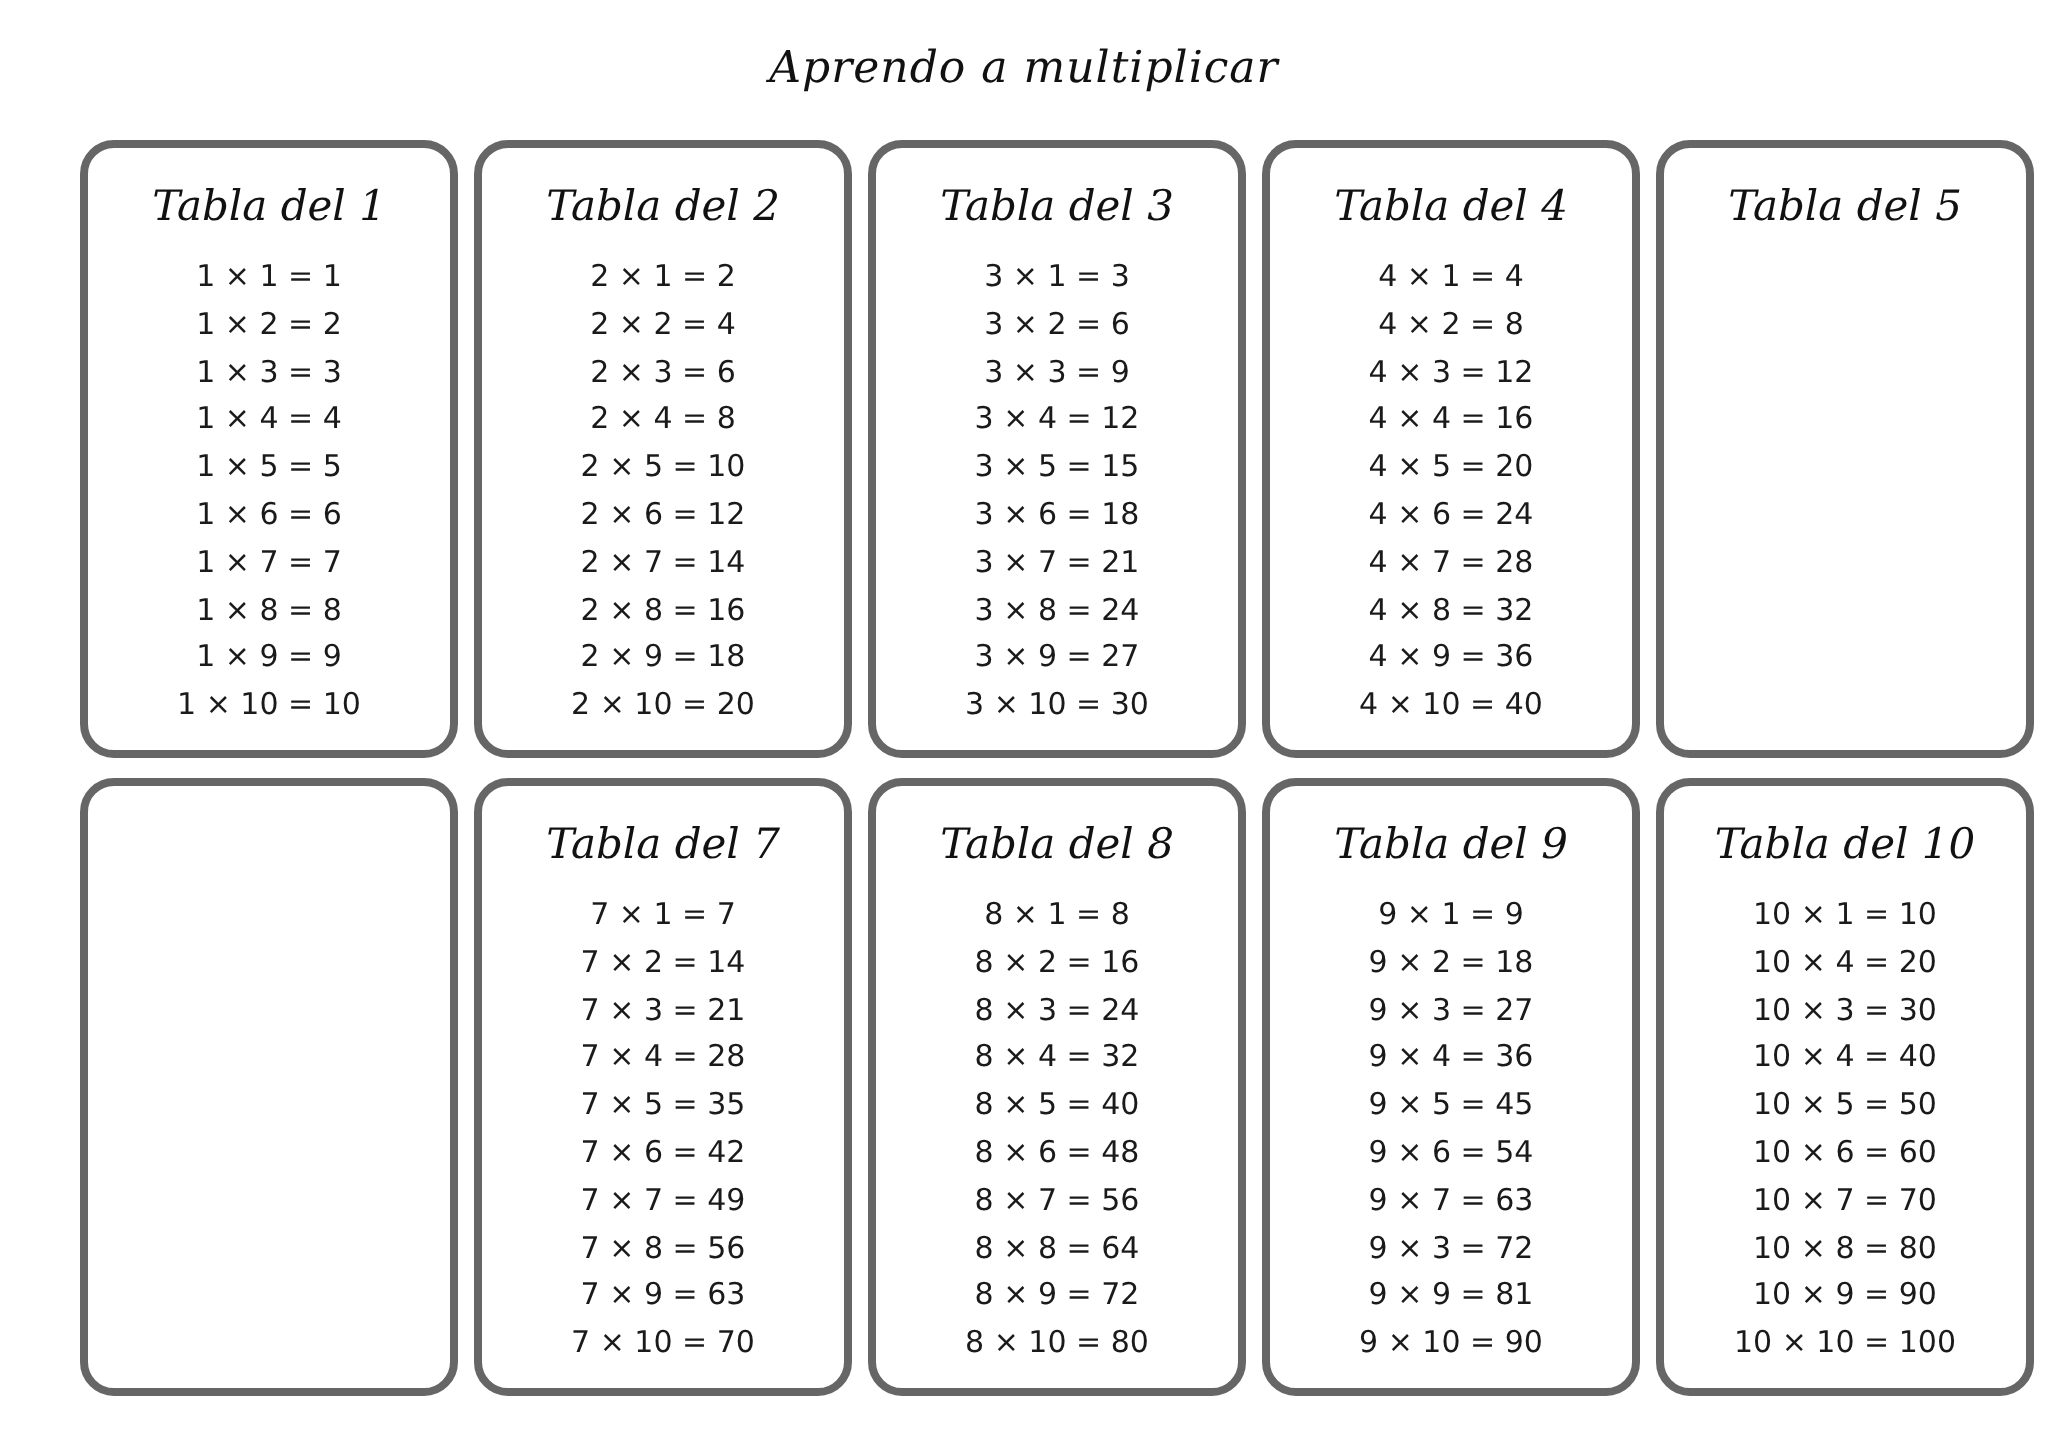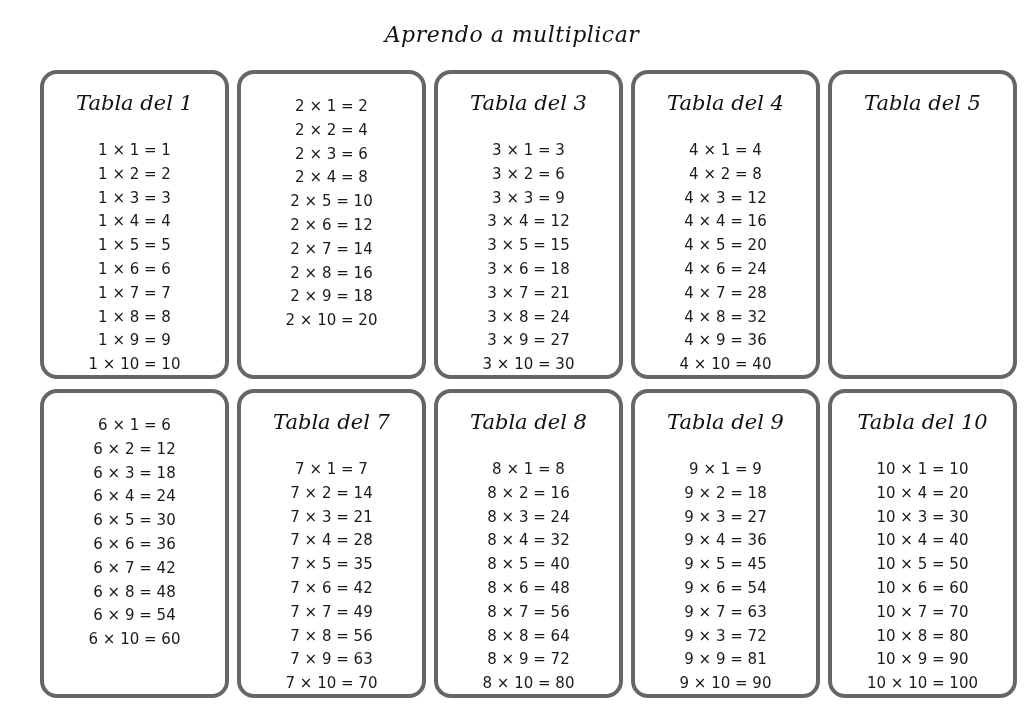--- a/index.html
+++ b/index.html
@@ -8,21 +8,21 @@
   .title { position:absolute; left:0; top:22px; width:1024px; text-align:center;
            font-family:"DejaVu Serif", serif; font-style:italic; font-size:22px;
            letter-spacing:0.5px; color:#111; }
   .grid { position:absolute; left:21px; top:70px; width:977px; height:628px;
           display:grid; grid-template-columns:repeat(5, 189px); grid-template-rows:309px 309px;
           column-gap:8px; row-gap:10px;padding-left:19px; }
   .card { box-sizing:border-box; border:4px solid #666666; border-radius:17px; background:#fff;
           display:flex; flex-direction:column; align-items:center; }
   .card-title { margin-top:14px; font-family:"DejaVu Serif", serif; font-style:italic;
                 font-size:21px; color:#111; height:30px; line-height:30px; }
-  .rows { margin-top:21px; display:flex; flex-direction:column; align-items:center;text-align:right; }
+  .rows { margin-top:9px; display:flex; flex-direction:column; align-items:center;text-align:right; }
   .row { font-size:15px; line-height:23.8px; height:23.8px; color:#1a1a1a; white-space:pre; }
 </style>
 </head>
 <body>
 
 <div class="title">Aprendo a multiplicar</div>
 
 <div class="grid">
 
   <div class="card">
@@ -35,20 +35,21 @@
         <div class="row">1 × 5 = 5</div>
         <div class="row">1 × 6 = 6</div>
         <div class="row">1 × 7 = 7</div>
         <div class="row">1 × 8 = 8</div>
         <div class="row">1 × 9 = 9</div>
         <div class="row">1 × 10 = 10</div>
       </div>
     </div>
 
   <div class="card">
+      <div class="card-title">Tabla del 2</div>
       <div class="rows">
         <div class="row">2 × 1 = 2</div>
         <div class="row">2 × 2 = 4</div>
         <div class="row">2 × 3 = 6</div>
         <div class="row">2 × 4 = 8</div>
         <div class="row">2 × 5 = 10</div>
         <div class="row">2 × 6 = 12</div>
         <div class="row">2 × 7 = 14</div>
         <div class="row">2 × 8 = 16</div>
         <div class="row">2 × 9 = 18</div>
@@ -86,32 +87,20 @@
         <div class="row">4 × 9 = 36</div>
         <div class="row">4 × 10 = 40</div>
       </div>
     </div>
 
   <div class="card">
       <div class="card-title">Tabla del 5</div>
     </div>
 
   <div class="card">
-      <div class="rows">
-        <div class="row">6 × 1 = 6</div>
-        <div class="row">6 × 2 = 12</div>
-        <div class="row">6 × 3 = 18</div>
-        <div class="row">6 × 4 = 24</div>
-        <div class="row">6 × 5 = 30</div>
-        <div class="row">6 × 6 = 36</div>
-        <div class="row">6 × 7 = 42</div>
-        <div class="row">6 × 8 = 48</div>
-        <div class="row">6 × 9 = 54</div>
-        <div class="row">6 × 10 = 60</div>
-      </div>
     </div>
 
   <div class="card">
       <div class="card-title">Tabla del 7</div>
       <div class="rows">
         <div class="row">7 × 1 = 7</div>
         <div class="row">7 × 2 = 14</div>
         <div class="row">7 × 3 = 21</div>
         <div class="row">7 × 4 = 28</div>
         <div class="row">7 × 5 = 35</div>

